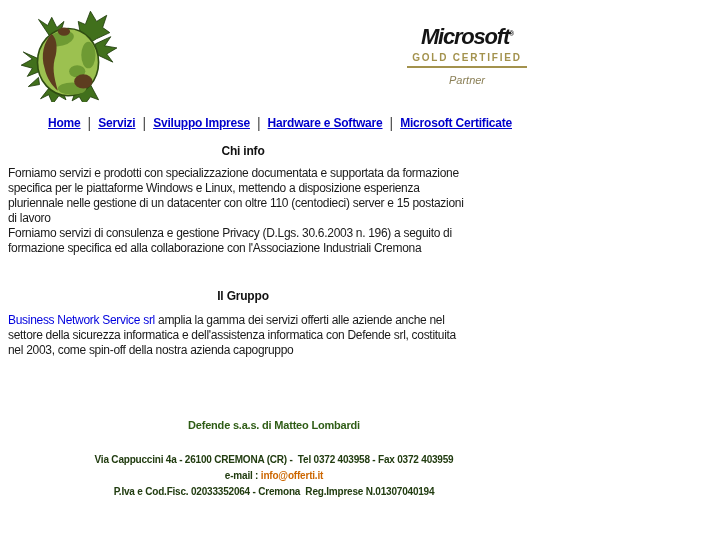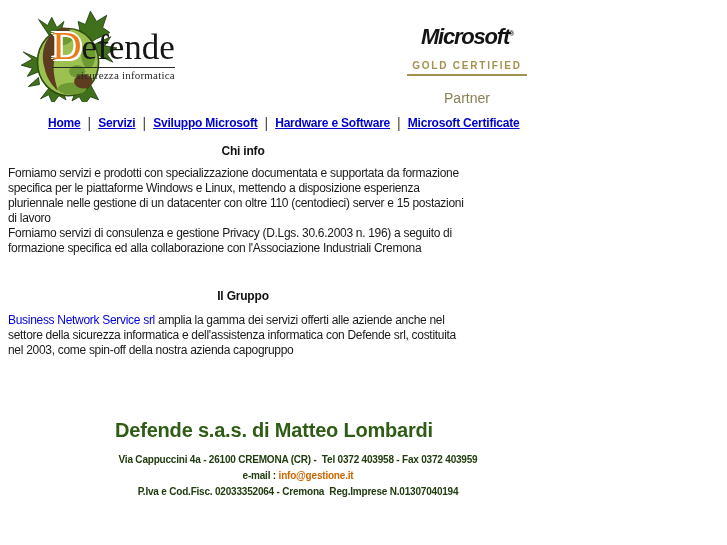--- a/index.html
+++ b/index.html
@@ -17,45 +17,45 @@
          text-shadow:-2px 0 0 #fff,2px 0 0 #fff,0 -2px 0 #fff,0 2px 0 #fff,-2px -2px 0 #fff,2px 2px 0 #fff;}
   .tagline{font-family:"Liberation Serif",serif;font-size:11px;color:#2a2a2a;
          text-align:right;padding-top:1px;letter-spacing:.2px;}
 
   
   .msbadge{left:407px;top:23px;width:120px;text-align:center;}
   .ms-name{font-size:22px;font-weight:bold;font-style:italic;letter-spacing:-1.2px;
            color:#141414;line-height:22px;white-space:nowrap;}
   .ms-reg{font-size:7px;font-style:normal;vertical-align:super;}
   .ms-gold{font-size:10px;font-weight:bold;letter-spacing:1.8px;color:#a3924d;
-           margin-top:12px;white-space:nowrap;}
+           margin-top:4px;white-space:nowrap;}
   .ms-rule{height:2px;background:#a3924d;margin-top:3px;}
-  .ms-partner{font-size:14px;color:#8a7f56;margin-top:14px;}
+  .ms-partner{font-size:11px;font-style:italic;color:#8a7f56;margin-top:6px;}
 
   
   .nav{left:48px;top:114px;font-size:12px;font-weight:bold;white-space:nowrap;}
   .nav a{color:#0000cc;text-decoration:underline;letter-spacing:-.2px;cursor:pointer;margin-top:8px;}
   .nav .sep{color:#444;font-weight:normal;font-size:14px;padding:0 7px;position:relative;top:1px;}
 
   
   .h-center{left:8px;width:470px;text-align:center;font-size:12px;font-weight:bold;
             color:#111;letter-spacing:-.2px;}
   .h-chisiamo{top:144px;}
   .h-gruppo{top:289px;}
   .para{left:8px;font-size:12px;line-height:15px;letter-spacing:-.3px;color:#1a1a1a;
         white-space:pre;}
   .para1{top:166px;}
   .para2{top:313px;}
   .para a{color:#0000dd;cursor:pointer;}
 
   
-  .f-title{left:0;top:419px;width:548px;text-align:center;font-size:20px;
+  .f-title{left:0;top:419px;width:548px;text-align:center;font-size:11px;
            font-weight:bold;color:#2e5c15;letter-spacing:-.2px;}
   .f-line{left:0;width:548px;text-align:center;font-size:10px;font-weight:bold;
-          color:#213c10;letter-spacing:-.2px;white-space:pre;margin-left:24px;}
+          color:#213c10;letter-spacing:-.2px;white-space:pre;}
   .f-addr{top:454px;}
   .f-email{top:470px;}
   .f-piva{top:486px;}
   .f-email a{color:#cc6600;text-decoration:none;cursor:pointer;}
 </style>
 </head>
 <body>
 
 <div class="abs logo">
   <svg width="112" height="96" viewBox="0 0 110 94">
@@ -74,46 +74,42 @@
       <ellipse cx="77" cy="48" rx="7" ry="13"></ellipse>
       <ellipse cx="61" cy="81" rx="14" ry="6"></ellipse>
       <ellipse cx="66" cy="64" rx="8" ry="6"></ellipse>
     </g>
     <g fill="#5d3c1f">
       <path d="M41,27 C33,35 30,48 34,61 C36,71 42,79 47,83 C43,69 41,60 45,48 C47,38 45,31 41,27 Z"></path>
       <ellipse cx="72" cy="74" rx="9" ry="7"></ellipse>
       <ellipse cx="53" cy="25" rx="6" ry="4"></ellipse>
     </g>
   </svg>
-  <div class="logo-text">
-    <div class="brand"><span class="dcap">D</span><span>efende</span></div>
-    <div class="tagline">sicurezza informatica</div>
-  </div>
 </div>
 
 <div class="abs msbadge">
   <div class="ms-name"><span>Microsoft</span><span class="ms-reg">®</span></div>
   <div class="ms-gold">GOLD CERTIFIED</div>
   <div class="ms-rule"></div>
   <div class="ms-partner">Partner</div>
 </div>
 
 <div class="abs nav">
-  <a>Home</a><span class="sep">|</span><a>Servizi</a><span class="sep">|</span><a>Sviluppo Microsoft</a><span class="sep">|</span><a>Hardware e Software</a><span class="sep">|</span><a>Microsoft Certificate</a>
+  <a>Home</a><span class="sep">|</span><a>Servizi</a><span class="sep">|</span><a>Sviluppo Imprese</a><span class="sep">|</span><a>Hardware e Software</a><span class="sep">|</span><a>Microsoft Certificate</a>
 </div>
 
 <div class="abs h-center h-chisiamo">Chi info</div>
 <div class="abs para para1">Forniamo servizi e prodotti con specializzazione documentata e supportata da formazione
 specifica per le piattaforme Windows e Linux, mettendo a disposizione esperienza
 pluriennale nelle gestione di un datacenter con oltre 110 (centodieci) server e 15 postazioni
 di lavoro
 Forniamo servizi di consulenza e gestione Privacy (D.Lgs. 30.6.2003 n. 196) a seguito di
 formazione specifica ed alla collaborazione con l'Associazione Industriali Cremona</div>
 
 <div class="abs h-center h-gruppo">Il Gruppo</div>
 <div class="abs para para2"><a>Business Network Service srl </a><span>amplia la gamma dei servizi offerti alle aziende anche nel
 settore della sicurezza informatica e dell'assistenza informatica con Defende srl, costituita
 nel 2003, come spin-off della nostra azienda capogruppo</span></div>
 
 <div class="abs f-title">Defende s.a.s. di Matteo Lombardi</div>
 <div class="abs f-line f-addr">Via Cappuccini 4a - 26100 CREMONA (CR) -  Tel 0372 403958 - Fax 0372 403959</div>
-<div class="abs f-line f-email"><span>e-mail : </span><a>info@gestione.it</a></div>
+<div class="abs f-line f-email"><span>e-mail : </span><a>info@offerti.it</a></div>
 <div class="abs f-line f-piva">P.Iva e Cod.Fisc. 02033352064 - Cremona  Reg.Imprese N.01307040194</div>
 
 </body></html>

